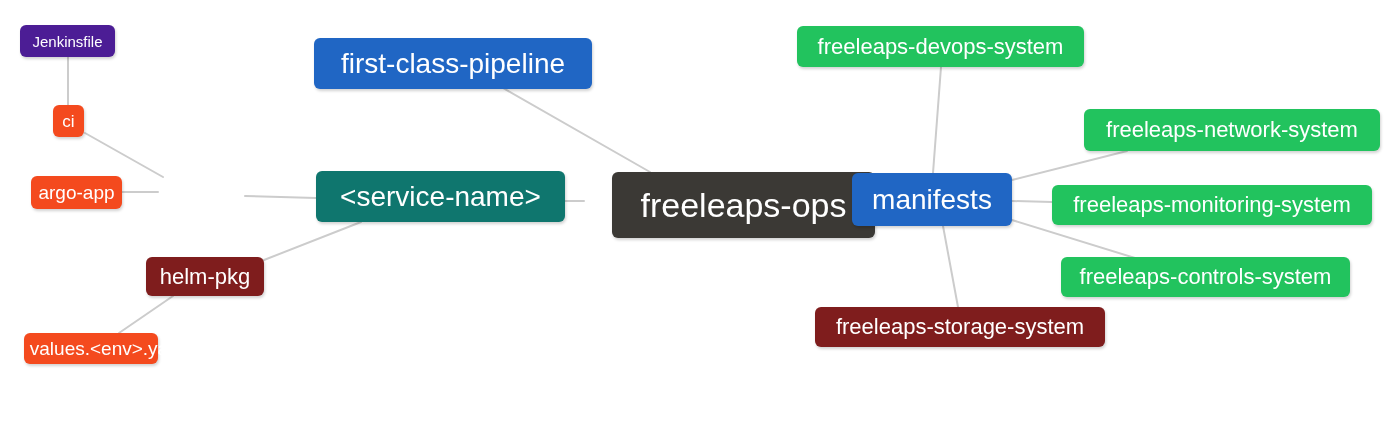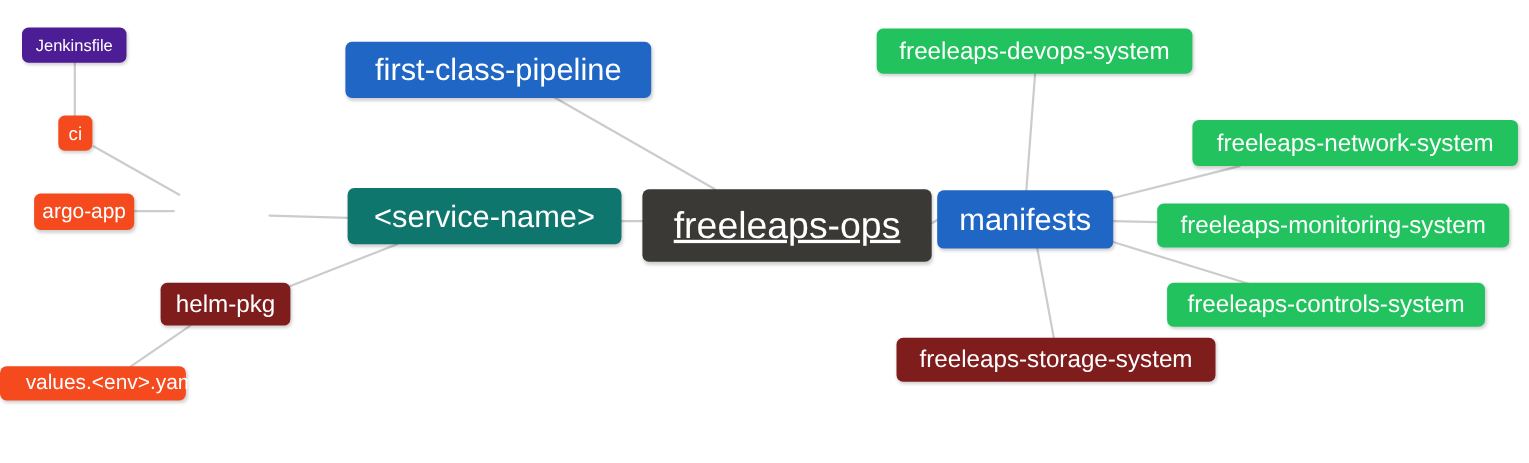--- a/index.html
+++ b/index.html
@@ -50,23 +50,23 @@
       <line x1="1012" y1="180" x2="1127" y2="151" stroke="#CCCCCC" stroke-width="2" stroke-linecap="round"></line>
       <line x1="1012" y1="201" x2="1052" y2="202" stroke="#CCCCCC" stroke-width="2" stroke-linecap="round"></line>
       <line x1="1012" y1="220" x2="1135" y2="258" stroke="#CCCCCC" stroke-width="2" stroke-linecap="round"></line>
       <line x1="943" y1="226" x2="958" y2="307" stroke="#CCCCCC" stroke-width="2" stroke-linecap="round"></line>
     </svg>
 
 <div class="node" style="left: 20px; top: 25px; width: 95px; height: 32px; font-size: 15px; background: #4c1d95; color: rgb(255, 255, 255);">Jenkinsfile</div>
     <div class="node" style="left: 53px; top: 105px; width: 31px; height: 32px; font-size: 17px; background: rgb(244, 74, 30); color: #ffffff;">ci</div>
     <div class="node" style="left: 31px; top: 176px; width: 91px; height: 33px; font-size: 19px; background: rgb(244, 74, 30); color: rgb(255, 255, 255);">argo-app</div>
     <div class="node" style="left: 146px; top: 257px; width: 118px; height: 39px; font-size: 22px; background: #7f1d1d; color: rgb(255, 255, 255);">helm-pkg</div>
-    <div class="node" style="left: 0; top: 333px; width: 169px; height: 31px; font-size: 19px; background: rgb(244, 74, 30); color: rgb(255, 255, 255); padding-left: 36px;">values.&lt;env&gt;.yaml</div>
+    <div class="node" style="left: 24px; top: 333px; width: 134px; height: 31px; font-size: 19px; background: rgb(244, 74, 30); color: rgb(255, 255, 255); padding-left: 36px;">values.&lt;env&gt;.yaml</div>
     <div class="node" style="left: 314px; top: 38px; width: 278px; height: 51px; font-size: 28px; background: rgb(32, 102, 196); color: rgb(255, 255, 255);">first-class-pipeline</div>
     <div class="node" style="left: 316px; top: 171px; width: 249px; height: 51px; font-size: 28px; background: #0f766e; color: rgb(255, 255, 255);">&lt;service-name&gt;</div>
-    <div class="node" style="left: 584px; top: 172px; width: 263px; height: 66px; font-size: 34px; background: rgb(59, 57, 53); color: rgb(255, 255, 255); text-decoration: underline;">freeleaps-ops</div>
+    <div class="node" style="left: 612px; top: 172px; width: 263px; height: 66px; font-size: 34px; background: rgb(59, 57, 53); color: rgb(255, 255, 255);">freeleaps-ops</div>
     <div class="node" style="left: 797px; top: 26px; width: 287px; height: 41px; font-size: 22px; background: rgb(34, 195, 94); color: rgb(255, 255, 255);">freeleaps-devops-system</div>
     <div class="node" style="left: 852px; top: 173px; width: 160px; height: 53px; font-size: 28px; background: rgb(32, 102, 196); color: rgb(255, 255, 255);">manifests</div>
     <div class="node" style="left: 1054px; top: 109px; width: 296px; height: 42px; font-size: 22px; background: rgb(34, 195, 94); color: rgb(255, 255, 255); margin-left: 30px;">freeleaps-network-system</div>
     <div class="node" style="left: 1052px; top: 185px; width: 320px; height: 40px; font-size: 22px; background: rgb(34, 195, 94); color: rgb(255, 255, 255);">freeleaps-monitoring-system</div>
     <div class="node" style="left: 1061px; top: 257px; width: 289px; height: 40px; font-size: 22px; background: rgb(34, 195, 94); color: rgb(255, 255, 255);">freeleaps-controls-system</div>
     <div class="node" style="left: 815px; top: 307px; width: 290px; height: 40px; font-size: 22px; background: #7f1d1d; color: rgb(255, 255, 255);">freeleaps-storage-system</div>
   </div>
 
 </body></html>

